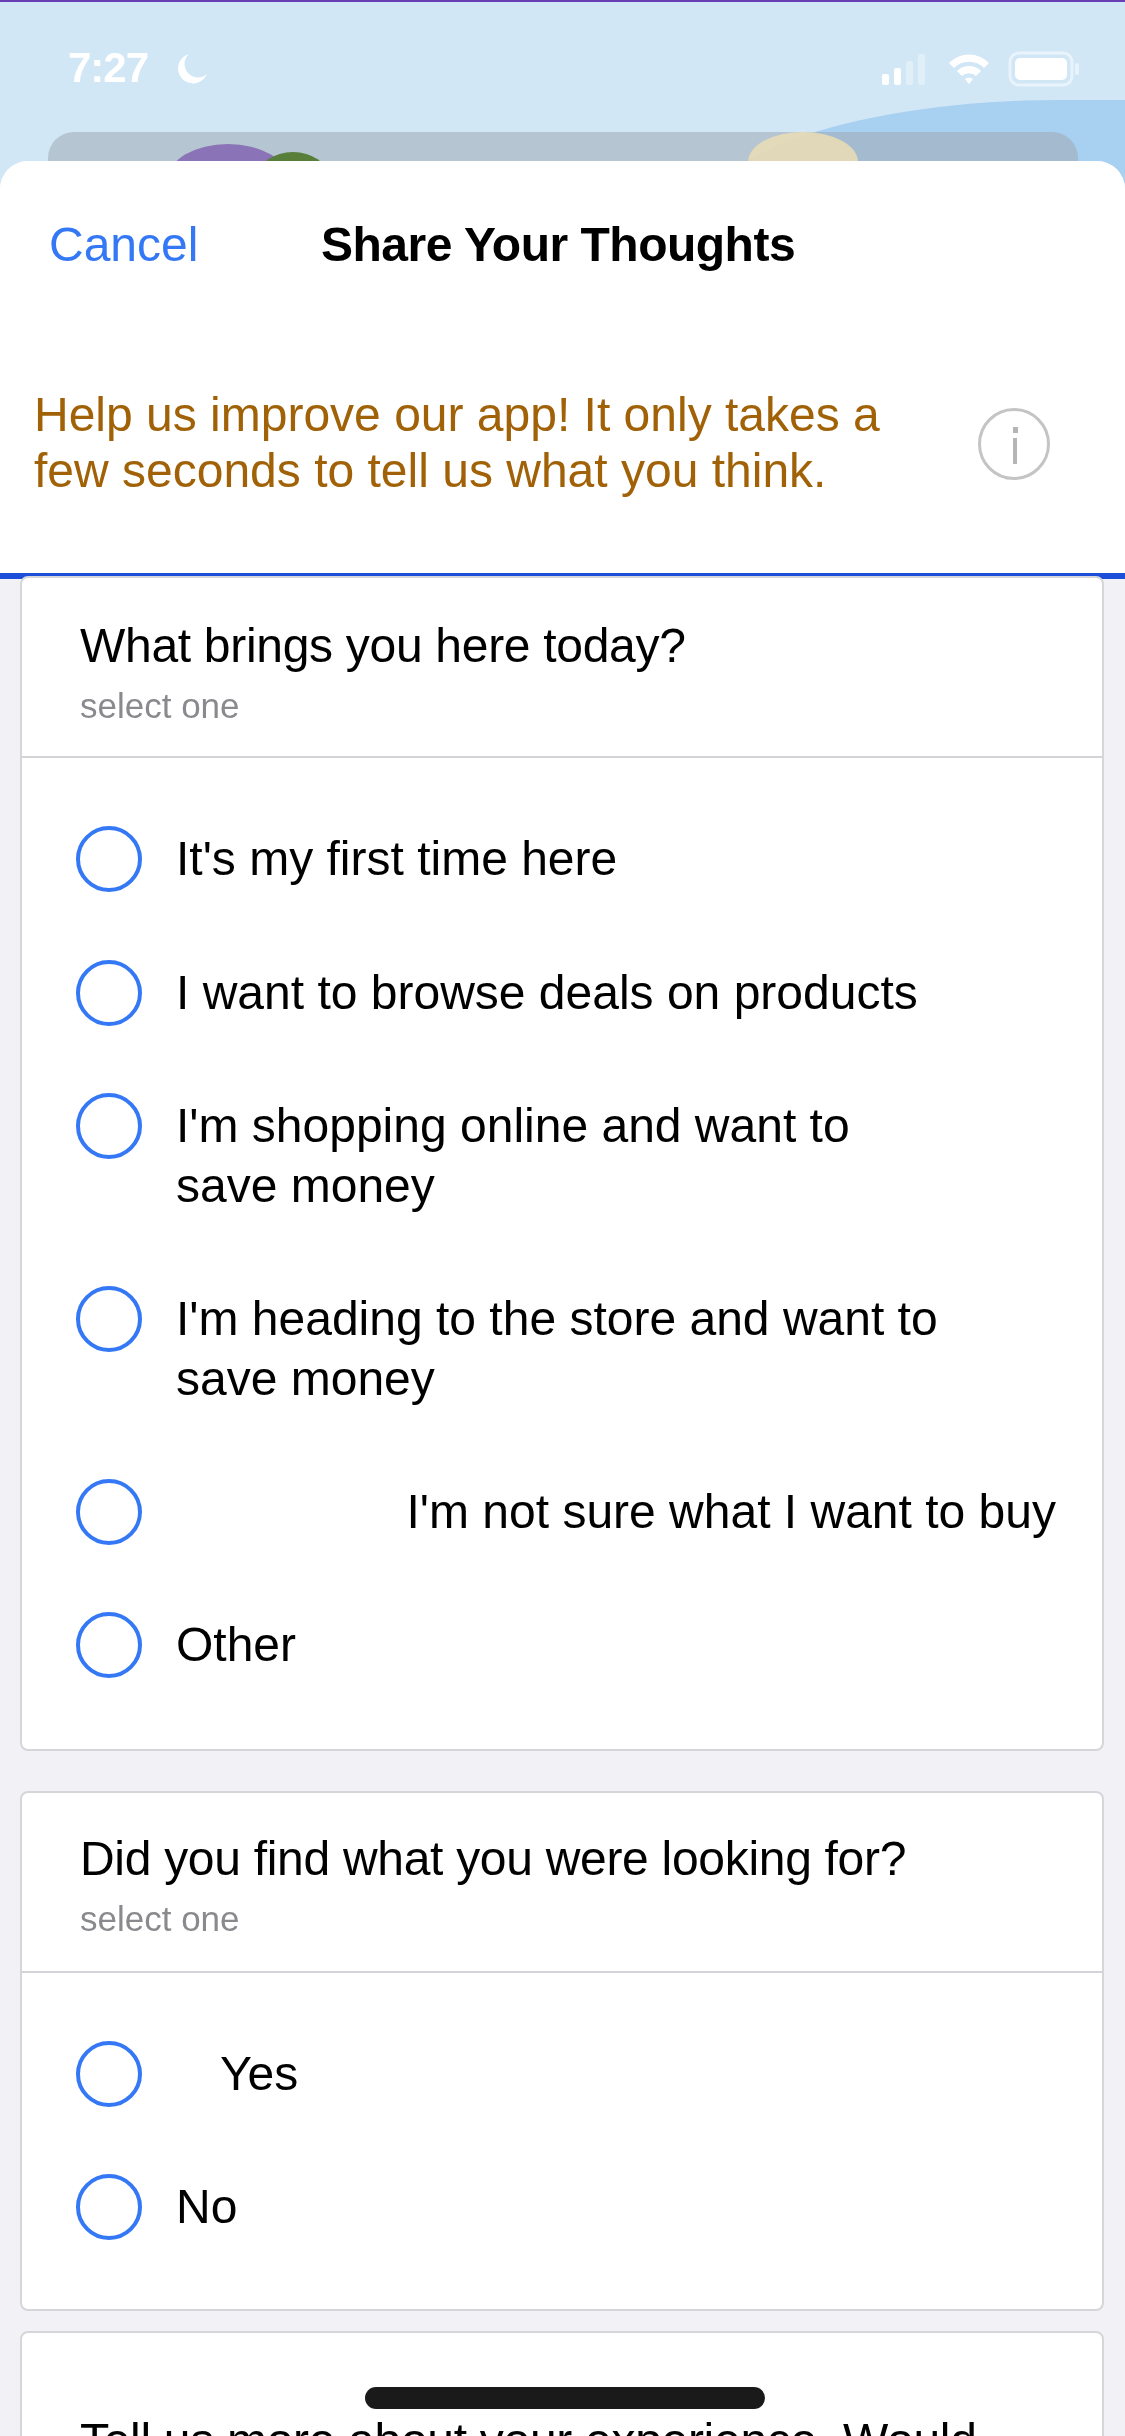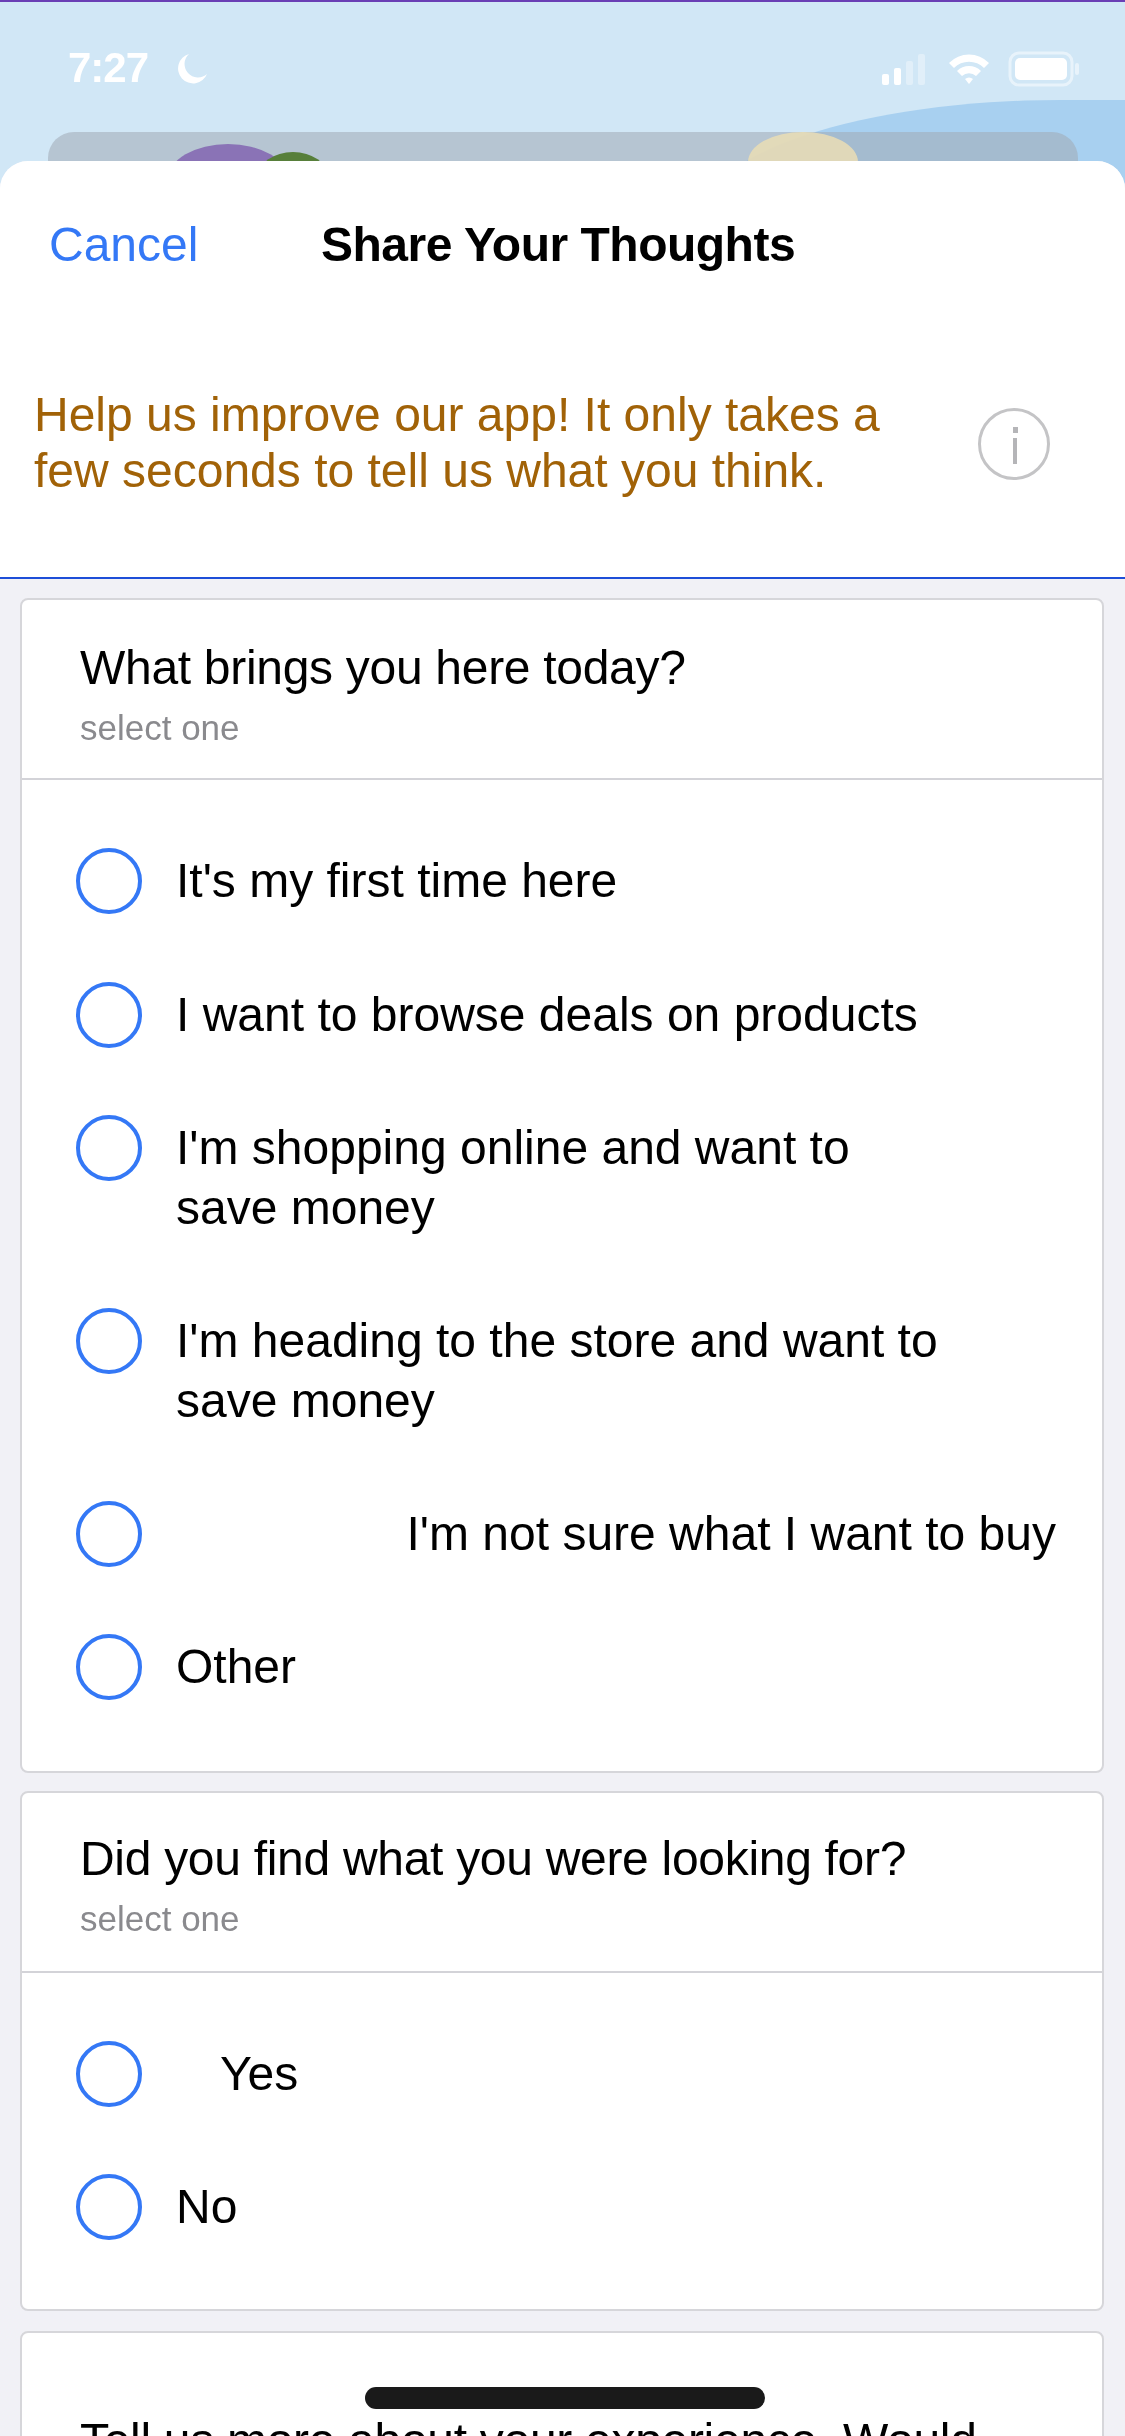--- a/index.html
+++ b/index.html
@@ -24,21 +24,21 @@
   .bg-card { position: absolute; left: 48px; top: 132px; width: 1030px; height: 100px; background: rgba(160,170,180,0.55); border-radius: 26px; overflow: hidden; }
   .bg-blob-purple { position: absolute; left: 120px; top: 12px; width: 120px; height: 70px; background: #8a73b6; border-radius: 50%; }
   .bg-blob-green { position: absolute; left: 210px; top: 20px; width: 70px; height: 50px; background: #577f3a; border-radius: 50%; }
   .bg-plant { position: absolute; left: 700px; top: 0; width: 110px; height: 60px; background: #e7dcb6; border-radius: 50% 50% 10px 10px; opacity: 0.9; }
 
   
   .sheet {
     position: absolute; left: 0; top: 161px; width: 1125px; height: 2275px;
     background: #f1f1f6; border-radius: 28px 28px 0 0; overflow: hidden;
   }
-  .sheet-header { background: #fff; height: 418px; border-bottom: 2px solid #1d4ed8; position: relative; }
+  .sheet-header { background: #fff; height: 418px; border-bottom: 6px solid #1d4ed8; position: relative; }
   .cancel-button { position: absolute; left: 49px; top: 56px; font-size: 48px; color: #3478f6; background: none; border: none; font-family: "Liberation Sans", sans-serif; cursor: pointer; }
   .sheet-title { position: absolute; left: 321px; top: 56px; font-size: 48px; font-weight: 700; color: #000000; letter-spacing: -0.5px; }
   .intro-text { position: absolute; left: 34px; top: 226px; width: 880px; font-size: 48px; line-height: 56px; color: #a16207; }
   .info-button { position: absolute; left: 978px; top: 247px; width: 72px; height: 72px; border: 3px solid #c4c4c6; border-radius: 50%; background: #fff; cursor: pointer; }
   .info-button .dot { position: absolute; left: 32px; top: 16px; width: 5px; height: 6px; background: #b5b5b8; }
   .info-button .bar { position: absolute; left: 32px; top: 27px; width: 4px; height: 26px; background: #b5b5b8; }
 
   .card {
     position: absolute; left: 20px; width: 1084px; background: #fff;
     border: 2px solid #d6d6da; border-radius: 8px;
@@ -93,21 +93,21 @@
     <div class="sheet-title">Share Your Thoughts</div>
     <div class="intro-text">Help us improve our app! It only takes a few seconds to tell us what you think.</div>
     <div class="info-button">
       <div>
         <div class="dot"></div>
           <div class="bar"></div>
       </div>
     </div>
   </div>
 
-  <div class="card" style="top:437px; height:1175px;">
+  <div class="card" style="top:415px; height:1175px;">
     <div class="card-head" style="height:180px;">
       <div class="question" style="top:40px;">What brings you here today?</div>
       <div class="hint" style="top:108px;">select one</div>
     </div>
     <div class="option" style="top:248px; height:110px;">
       <div class="radio" style="top:0;"></div>
       <div class="option-label" style="top:3px;">It's my first time here</div>
     </div>
     <div class="option" style="top:382px; height:110px;">
       <div class="radio" style="top:0;"></div>

